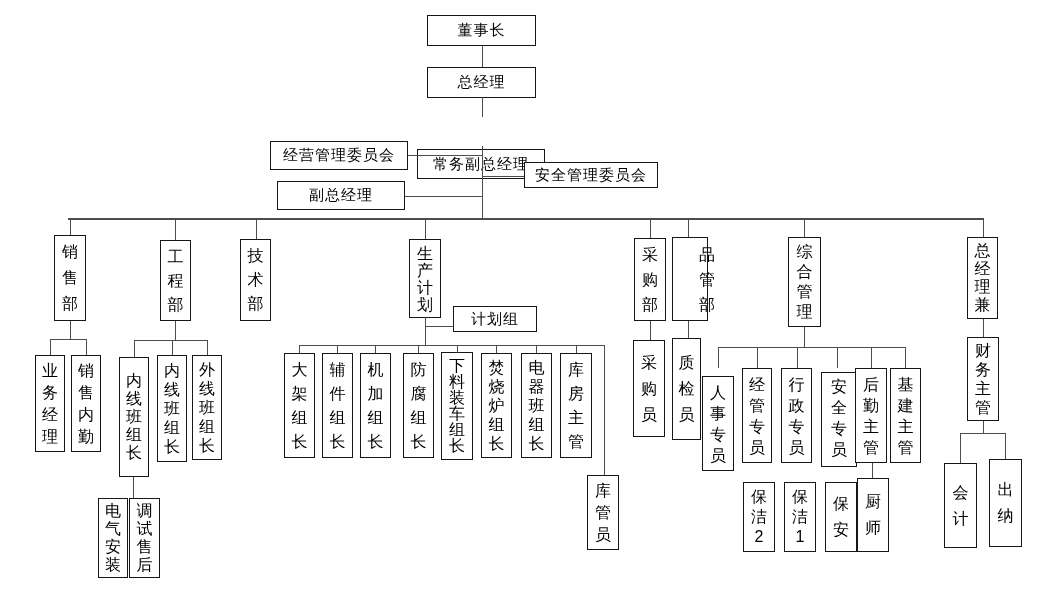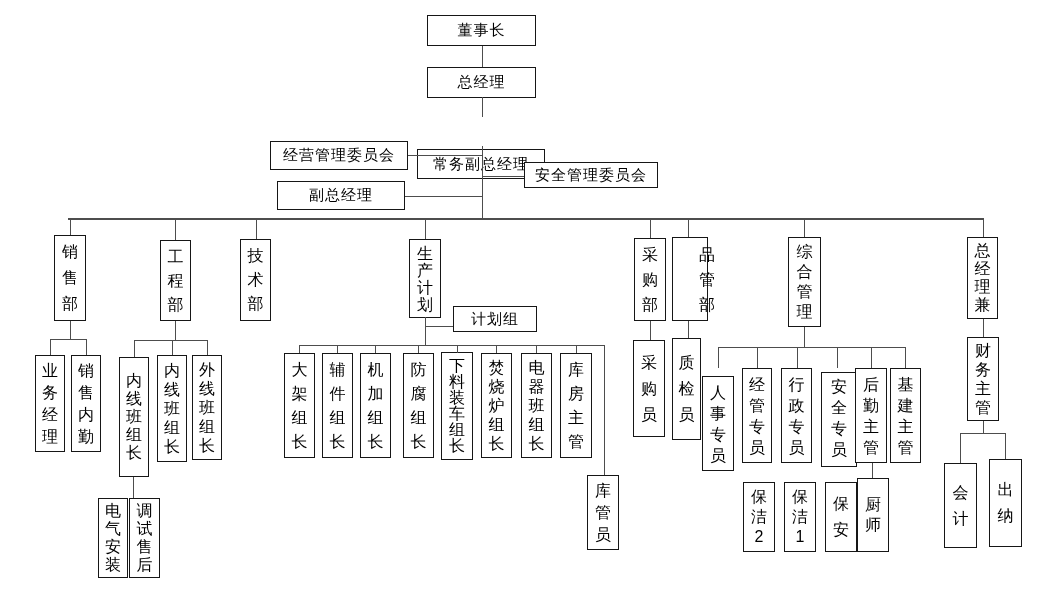--- a/index.html
+++ b/index.html
@@ -159,21 +159,21 @@
     <div class="node v" style="left: 743px; top: 482px; width: 32px; height: 70px;">
       <span style="line-height: 20px;">保洁2</span>
     </div>
     <div class="node v" style="left: 784px; top: 482px; width: 32px; height: 70px;">
       <span style="line-height: 20px;">保洁1</span>
     </div>
     <div class="node v" style="left: 825px; top: 482px; width: 32px; height: 70px;">
       <span style="line-height: 26px;">保安</span>
     </div>
     <div class="node v" style="left: 857px; top: 478px; width: 32px; height: 74px;">
-      <span style="line-height: 20px;">厨师</span>
+      <span style="line-height: 26px;">厨师</span>
     </div>
     <div class="node v" style="left: 944px; top: 463px; width: 33px; height: 85px;">
       <span style="line-height: 26px;">会计</span>
     </div>
     <div class="node v" style="left: 989px; top: 459px; width: 33px; height: 88px;">
       <span style="line-height: 26px;">出纳</span>
     </div>
     <div class="line v" style="left: 482px; top: 46px; background: rgb(77, 77, 77); height: 21px;"></div>
     <div class="line v" style="left: 482px; top: 97px; background: rgb(77, 77, 77); height: 20px;"></div>
     <div class="line v" style="left: 482px; top: 146px; background: rgb(77, 77, 77); height: 72px;"></div>

